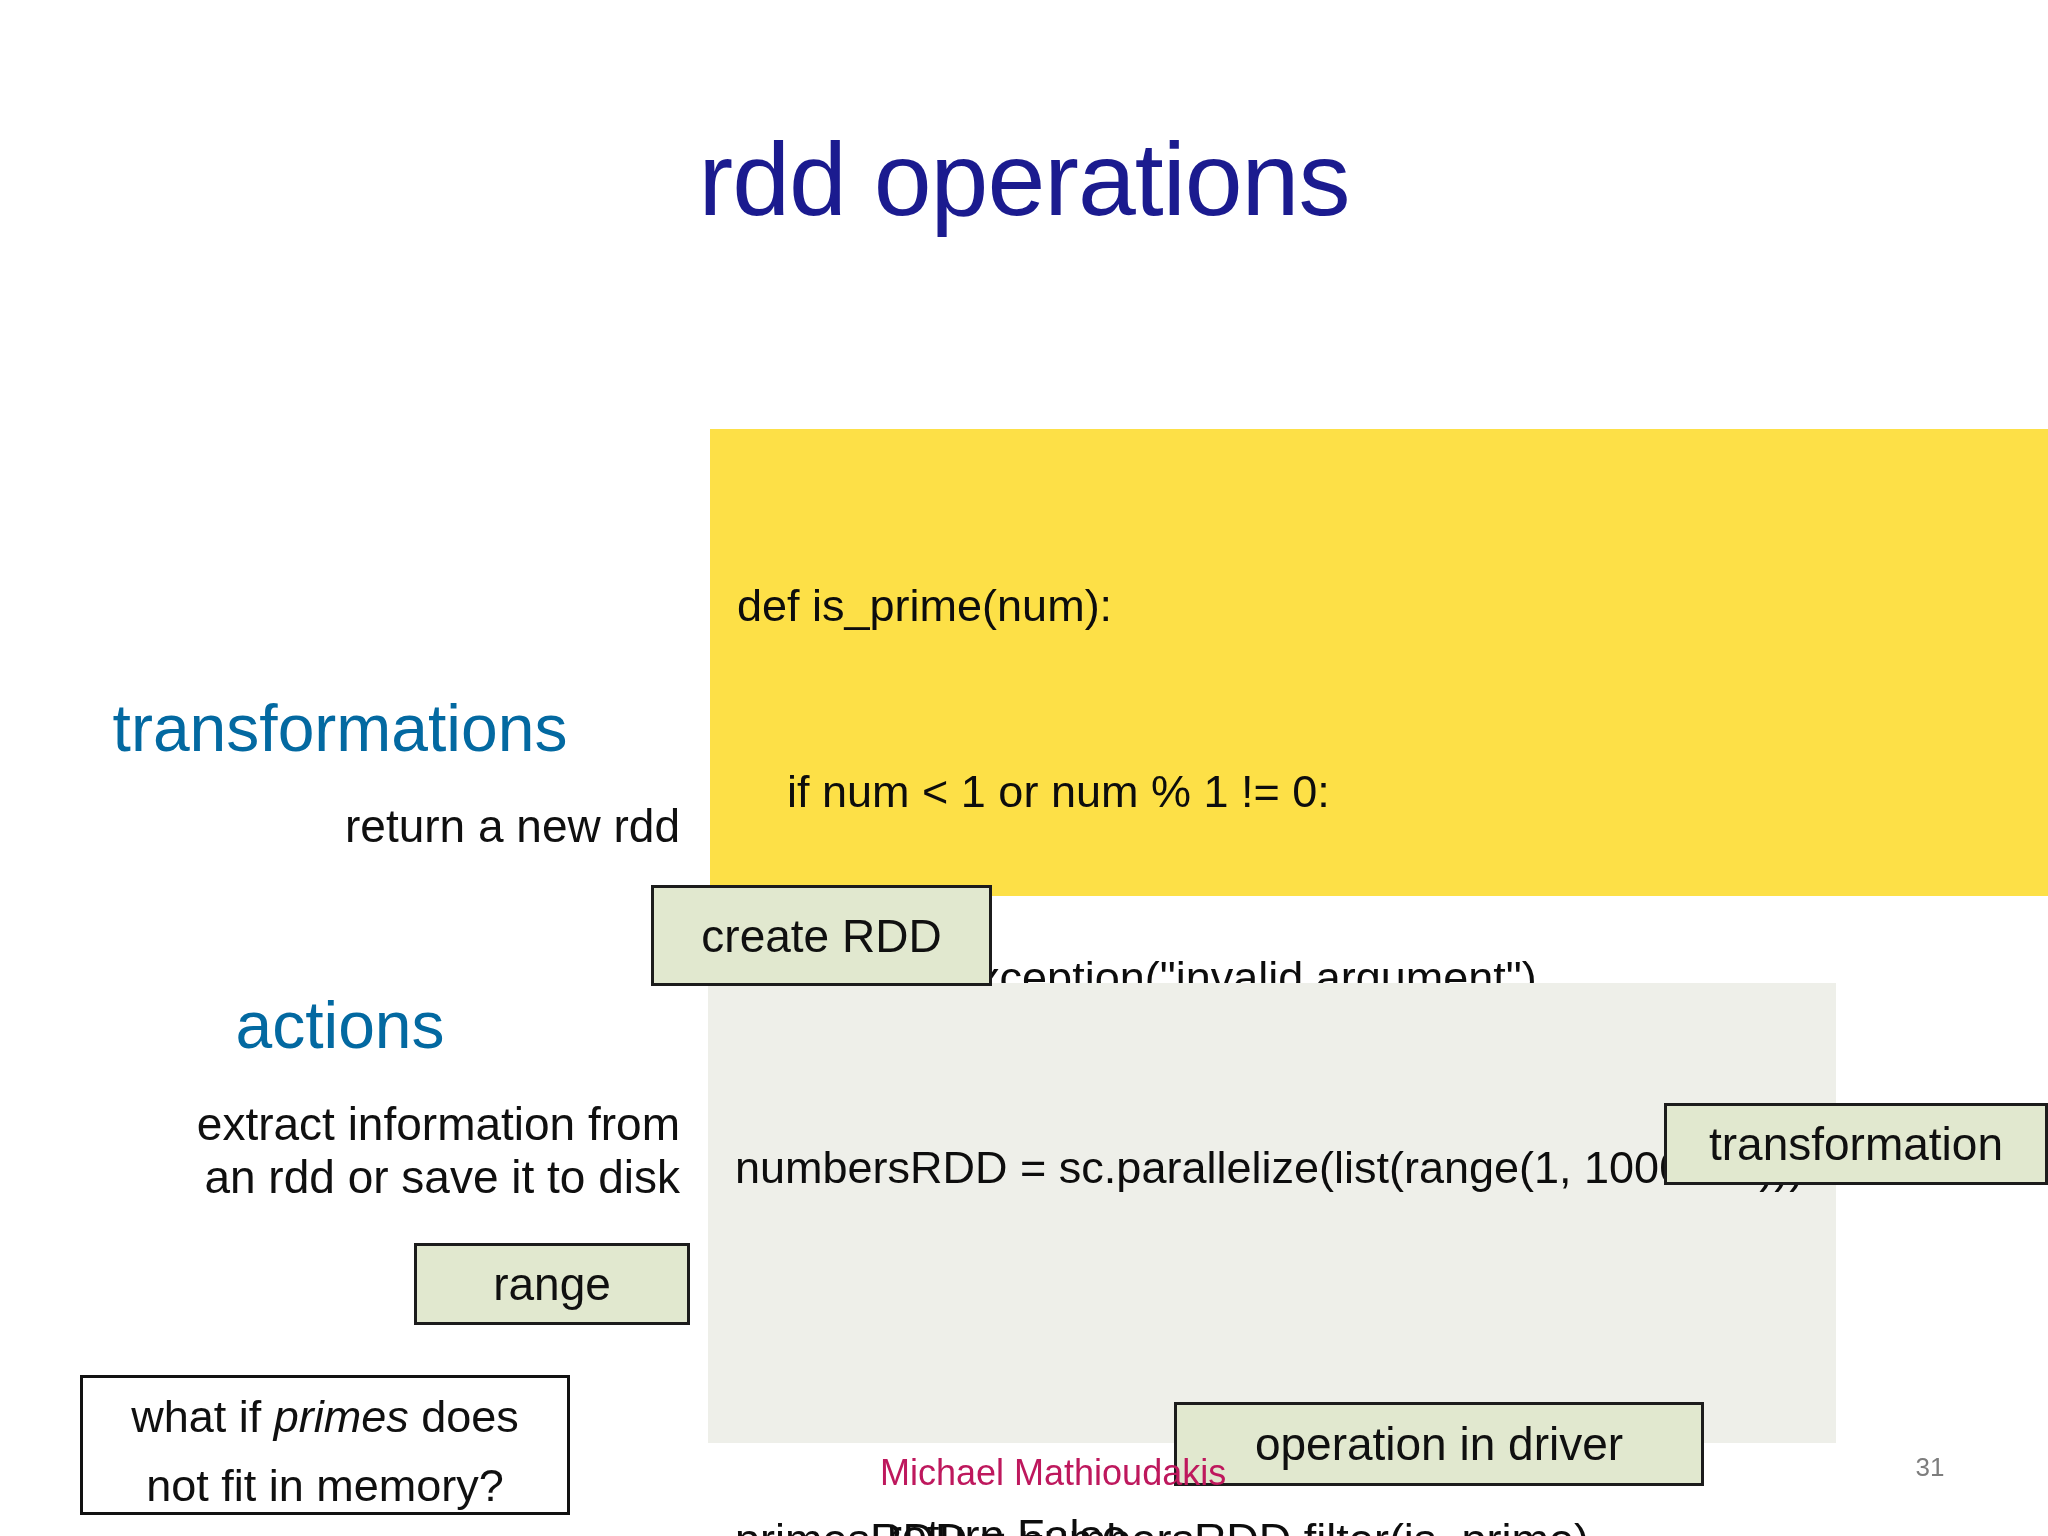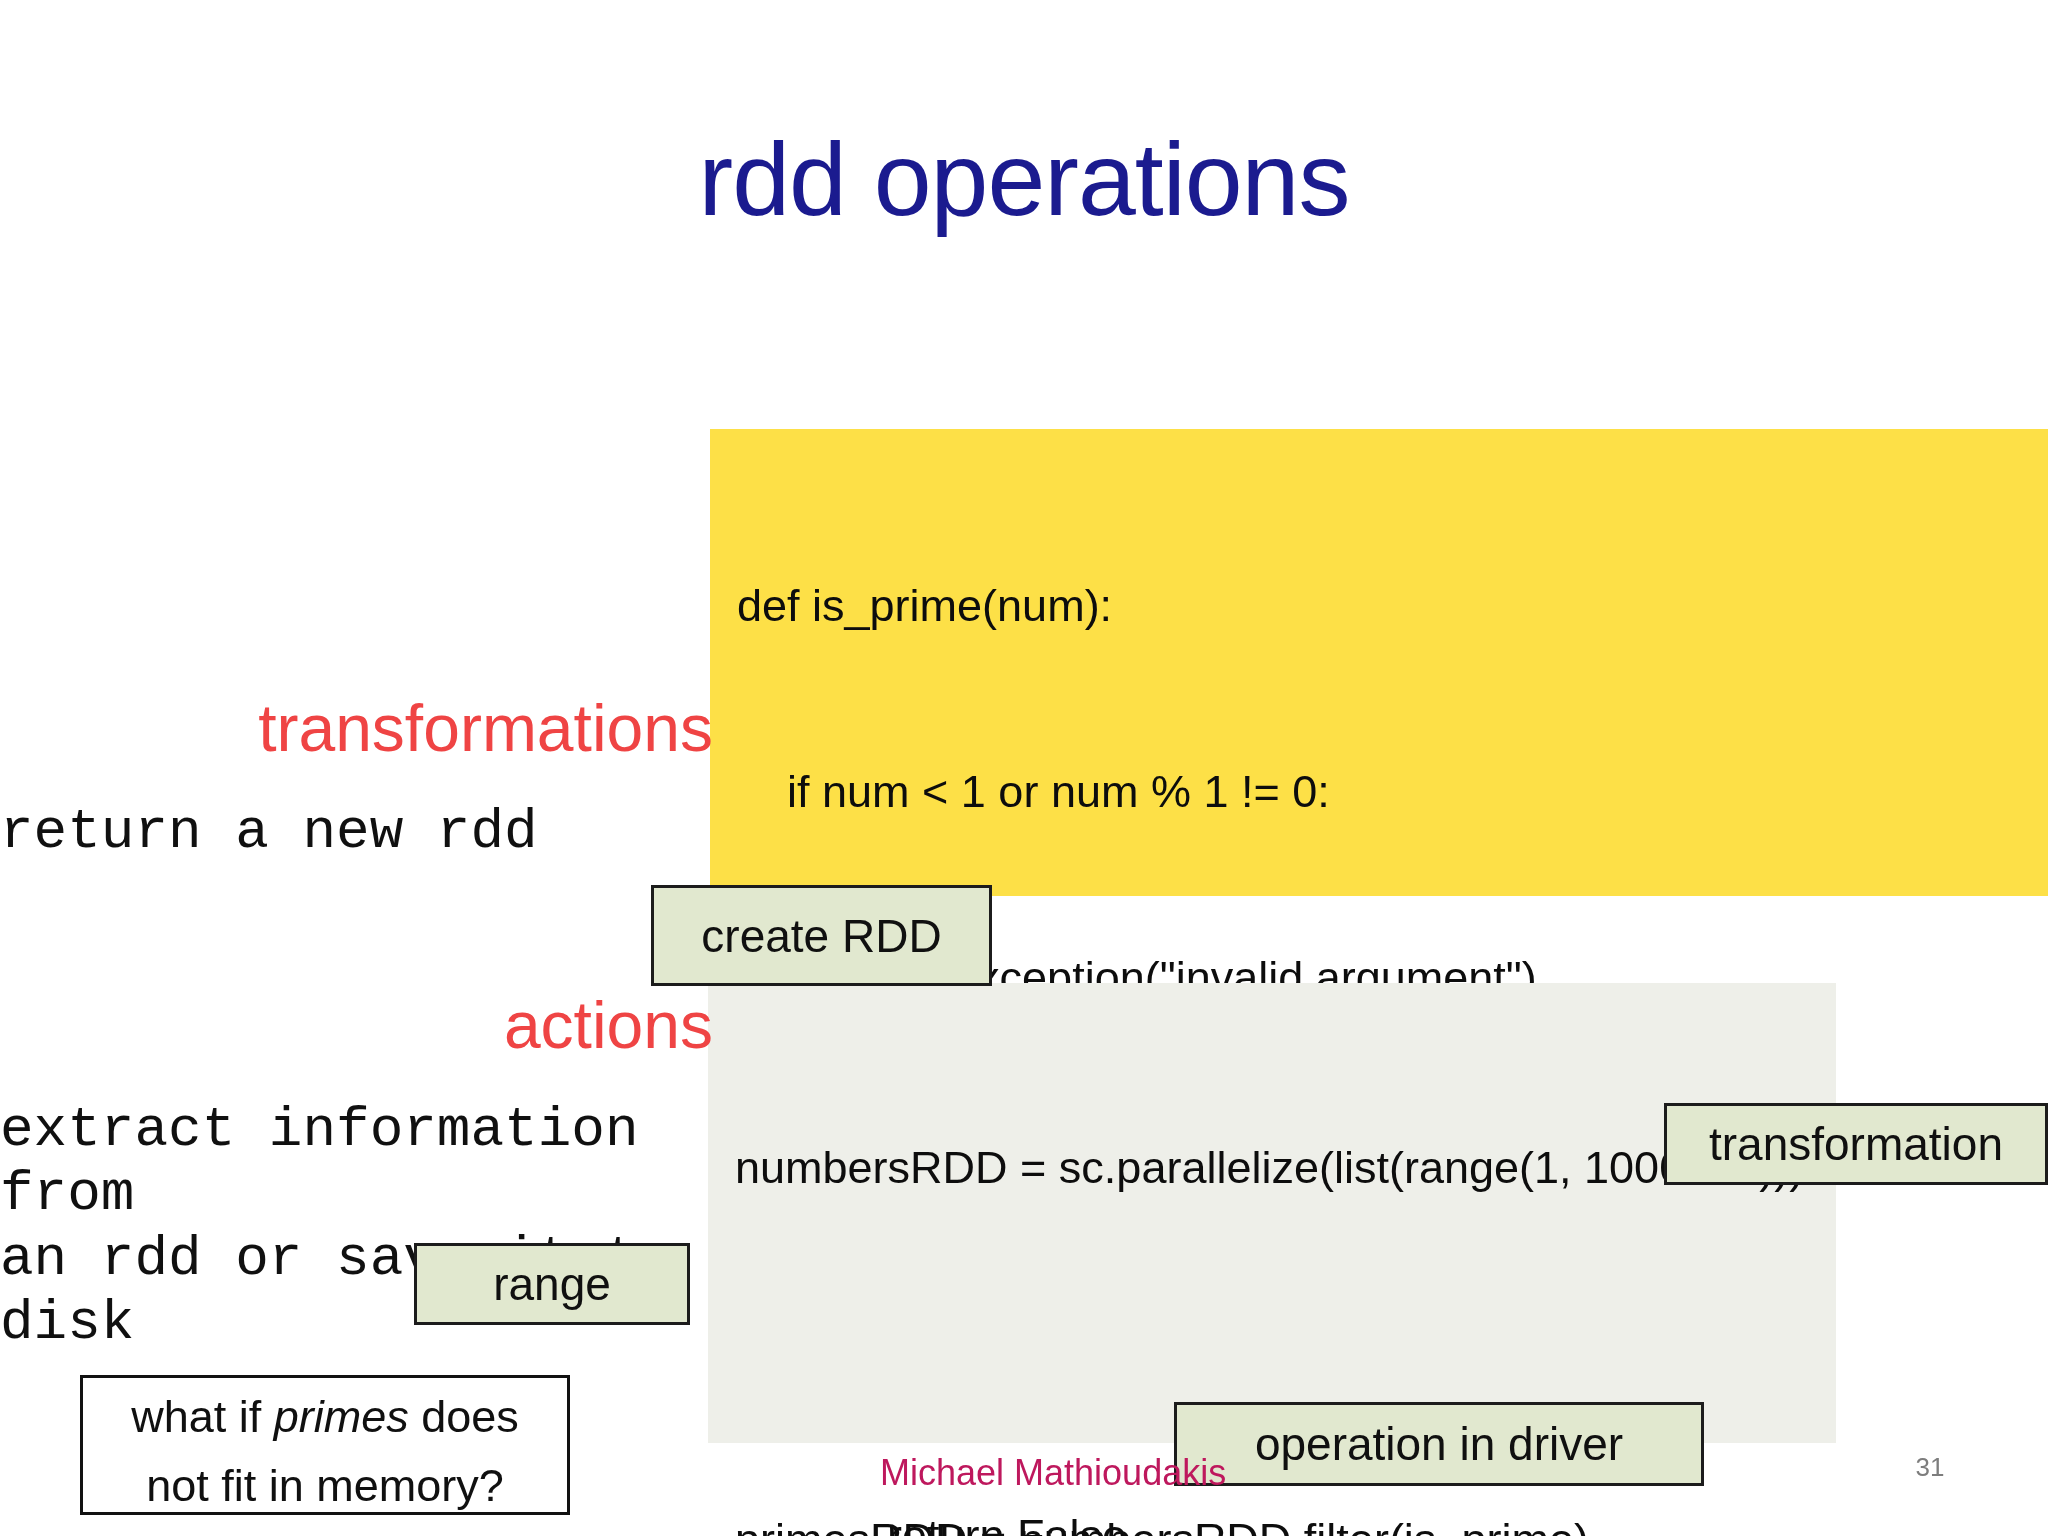--- a/index.html
+++ b/index.html
@@ -68,34 +68,32 @@
   }
   .code-spacer {
     display: block;
     height: 62px;
   }
 
   
   .big-label {
     position: absolute;
     font-size: 66px;
-    color: #ef4444;
+    color: #0369a1;
+    text-align: center;
+    white-space: pre;
+    line-height: 1.0;
+  }
+  .sub-label {
+    position: absolute;
+    font-size: 46px;
+    color: #101010;
     text-align: right;
-    white-space: pre;
-    line-height: 1.0;
-    padding-left: 33px;
-  }
-  .sub-label {
-    position: absolute;
-    font-size: 56px;
-    color: #101010;
-    text-align: left;
     line-height: 1.15;
     white-space: pre-line;
-    font-family: Liberation Mono, monospace;
   }
   #label-transformations {
     left: 0px;
     top: 695px;
     width: 680px;
   }
   #label-transformations-sub {
     left: 0px;
     top: 800px;
     width: 680px;

